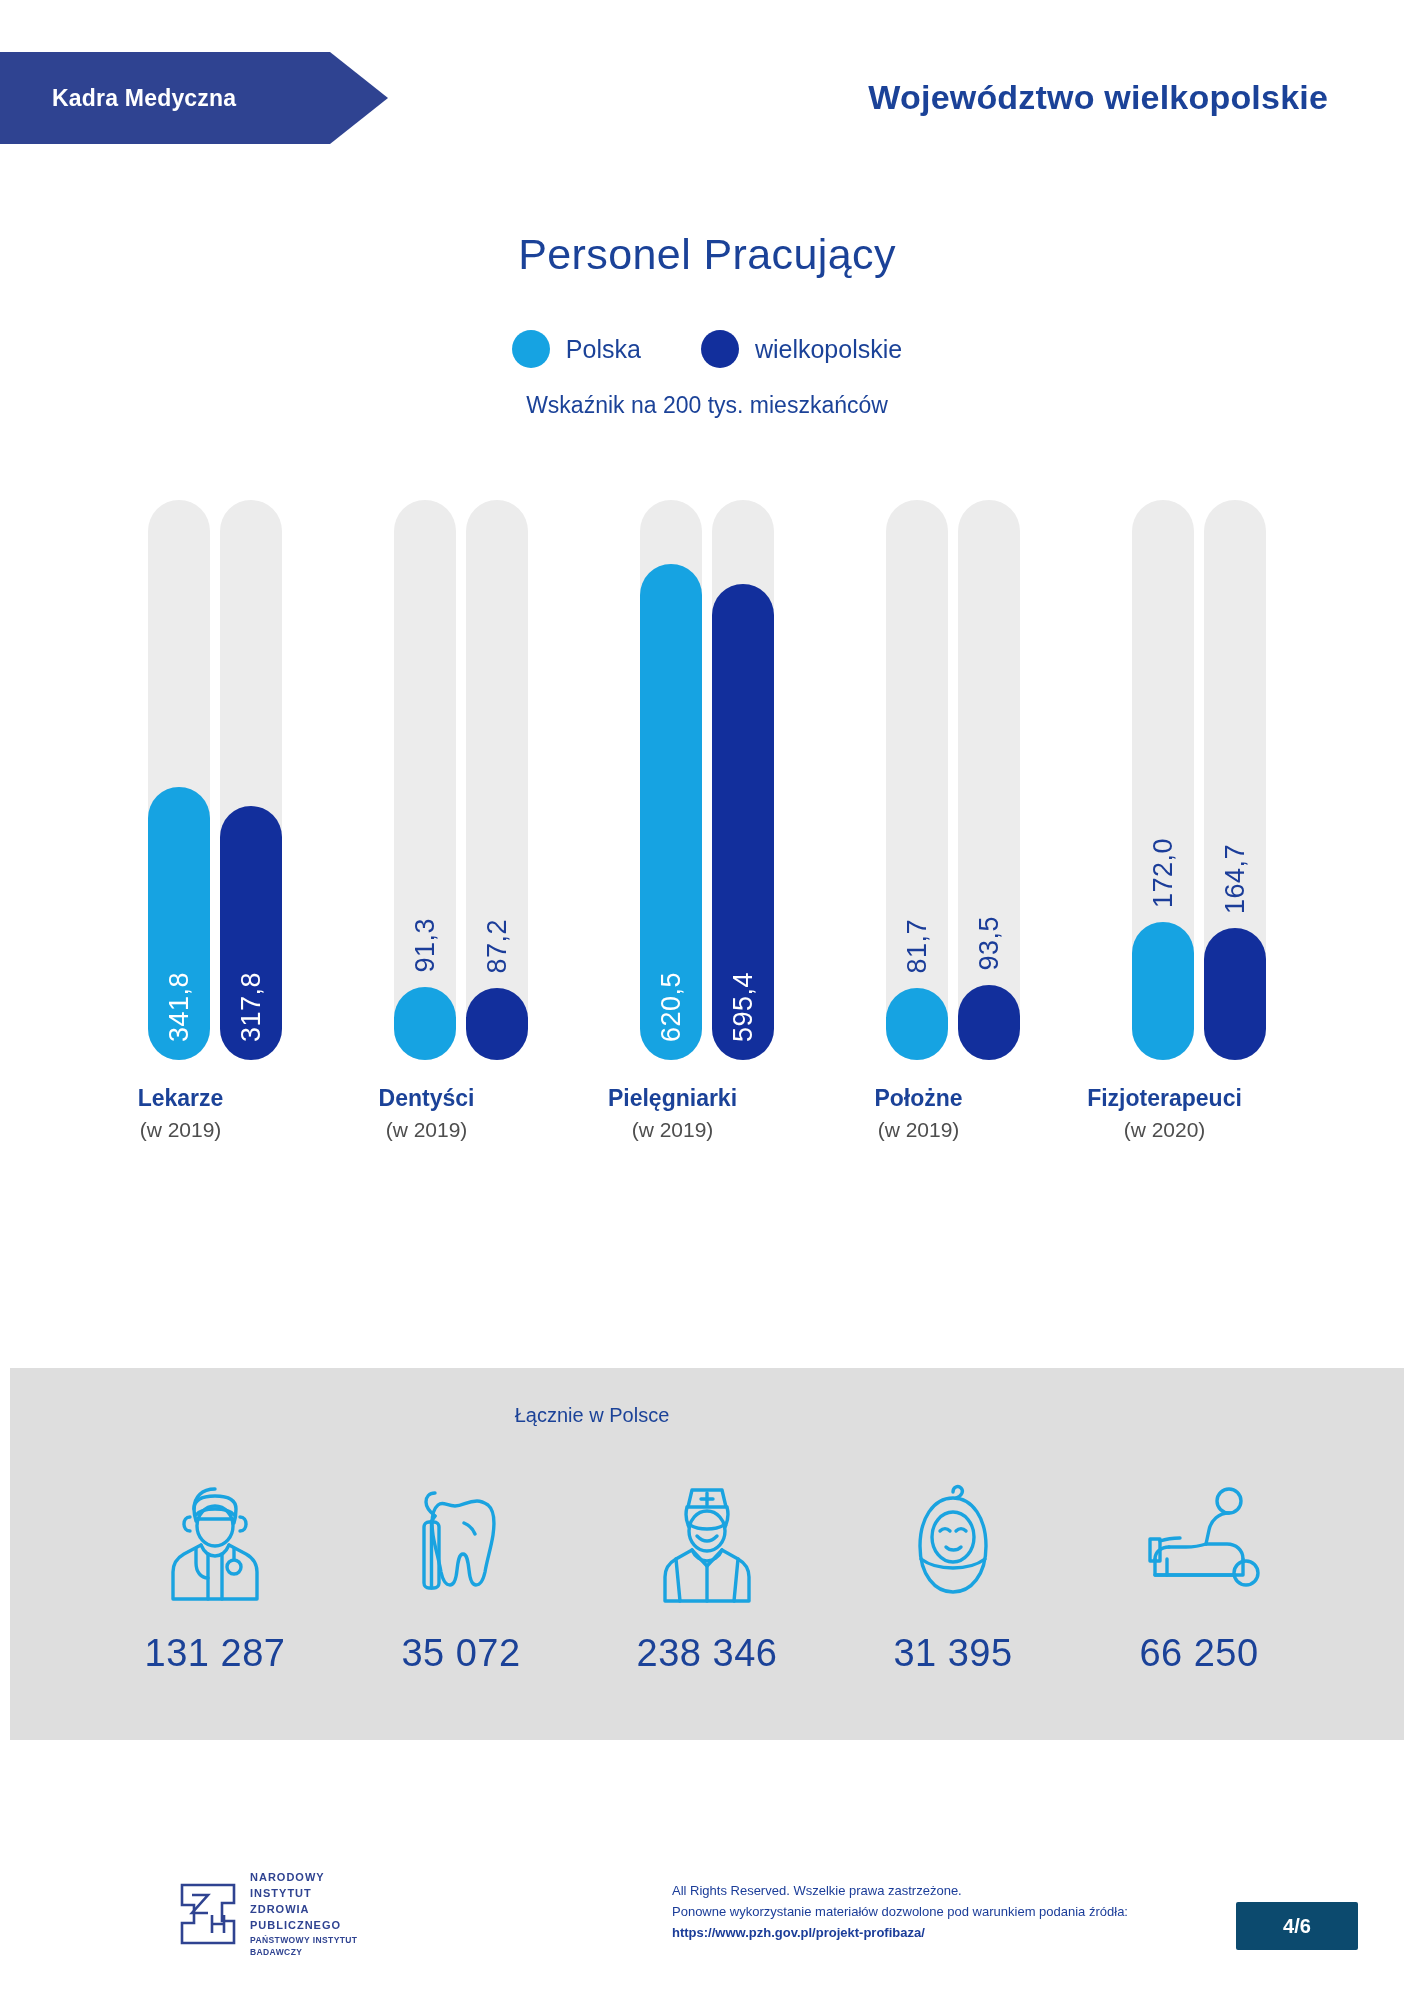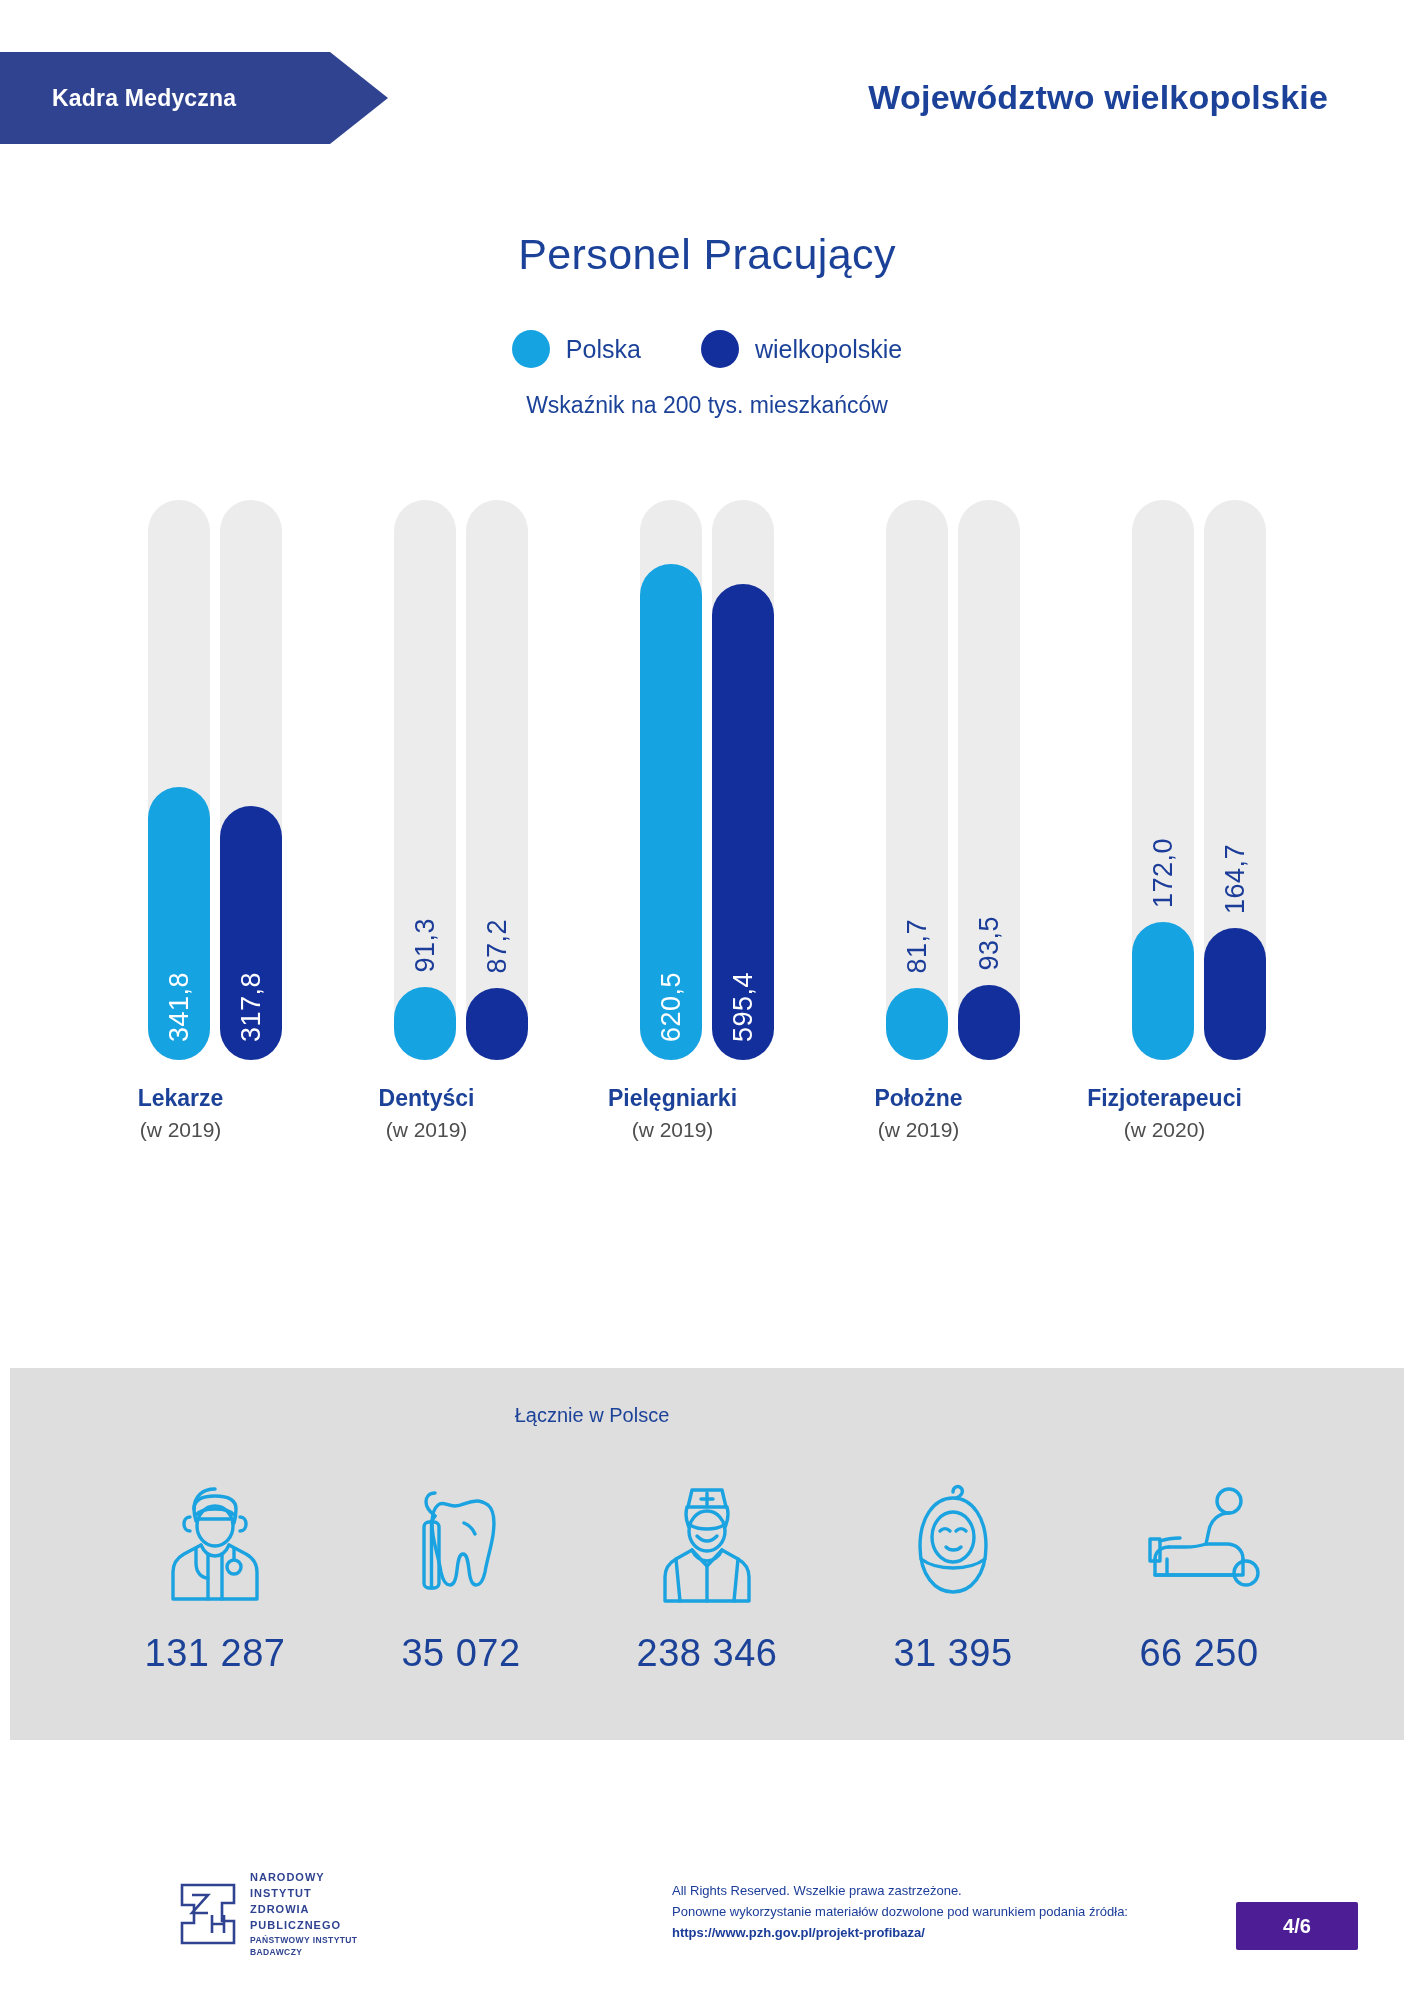--- a/index.html
+++ b/index.html
@@ -115,21 +115,21 @@
   .pb-word{font-size:33px;font-weight:bold;letter-spacing:-.5px;}
   .pb-profi{color:#2f4391;}
   .pb-baza{color:#2aa9e0;}
   .rights{
     position:absolute;left:672px;top:40px;
     font-size:13px;color:#1b3d99;line-height:1.62;
   }
   .rights .url{font-weight:bold;}
   .pagebadge{
     position:absolute;right:56px;top:62px;width:122px;height:48px;
-    background:#4c1d95;display:flex;align-items:center;justify-content:center;
+    background:#0c4a6e;display:flex;align-items:center;justify-content:center;
     border-radius:2px;
   }
   .pagebadge span{color:#ffffff;font-size:20px;font-weight:bold;}
 </style>
 </head>
 <body>
 
 <div class="header">
   <div class="ribbon">
     <span class="ribbon-label">Kadra Medyczna</span>

